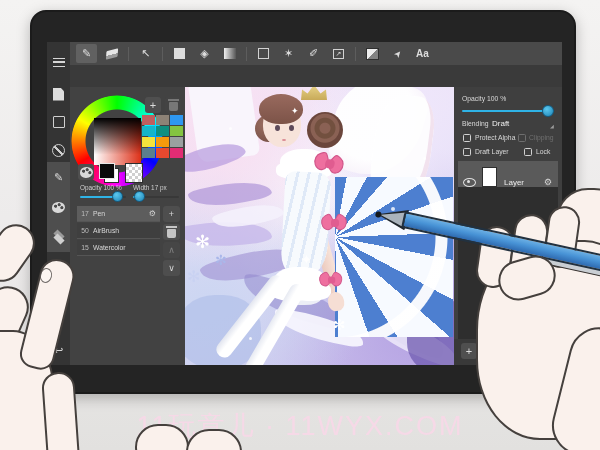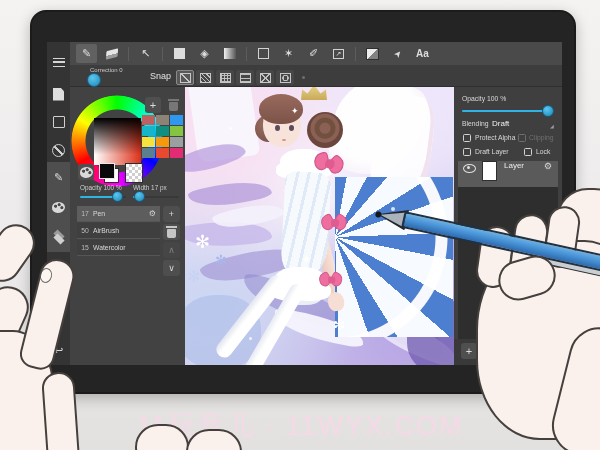--- a/index.html
+++ b/index.html
@@ -116,21 +116,21 @@
   .bow .w1 { left:0; top:2px; border-radius:60% 25% 60% 45%; transform:rotate(-28deg); }
   .bow .w2 { left:13px; top:2px; border-radius:25% 60% 45% 60%; transform:rotate(28deg); }
   .bow .kn { position:absolute; left:9.5px; top:6px; width:8px; height:8px; background:#e05c90; border-radius:40%; border:none; }
 
   
   .rpanel { position:absolute; left:407px; top:45px; width:108px; height:278px; background:#3f3f3f; }
   .rlabel { position:absolute; font-size:6.8px; color:#d8d8d8; white-space:nowrap; }
   .cb { position:absolute; width:8px; height:8px; border:1.2px solid #d2d2d2; border-radius:1.5px; }
   .cb.off { border-color:#6e6e6e; }
   .layerrow { position:absolute; left:4px; top:74px; width:100px; height:26px; background:#5a5a5a;
-    display:flex; align-items:flex-start; }
+    display:flex; align-items:flex-end; }
   .eye { width:13px; height:12px; position:relative; margin-left:5px; }
   .eye::before { content:""; position:absolute; left:0; top:2.5px; width:11px; height:7px; border:1.2px solid #e0e0e0; border-radius:50%; }
   .eye::after { content:""; position:absolute; left:4px; top:4.8px; width:3px; height:3px; background:#e0e0e0; border-radius:50%; }
   .lthumb { width:15px; height:20px; background:#fff; margin-left:6px; border:1px solid #2e2e2e; }
   .rempty { position:absolute; left:4px; top:100px; width:100px; height:152px; background:#2e2e2e; }
   .rbottom { position:absolute; left:0; top:252px; width:108px; height:26px; background:#393939; }
 
   
   .skin { position:absolute; background:#faf1ec; border:2.5px solid #45403d; }
   .nail { position:absolute; border:1.5px solid rgba(69,64,61,.75); border-radius:50%; background:rgba(255,255,255,.35); }
@@ -198,44 +198,20 @@
             <span style="width:13px;height:12px;background:linear-gradient(135deg,#ededed 50%,#828282 50%);border:1px solid #2f2f2f;display:block;"></span>
           </div>
         <div class="tbtn">
             <span style="display:block;transform:rotate(-50deg);font-size:9px;">➤</span>
           </div>
         <div class="tbtn">
             <span style="font-weight:bold;font-size:10px;">Aa</span>
           </div>
       </div>
 
-      <div class="subbar">
-        <div class="corr-label">Correction 0</div>
-        <div class="corr-knob"></div>
-        <div class="snap-label">Snap</div>
-        <div class="snapbtn sel" style="left:106px;">
-            <span class="snapic p-off"></span>
-          </div>
-        <div class="snapbtn" style="left:126px;">
-            <span class="snapic p-hatch"></span>
-          </div>
-        <div class="snapbtn" style="left:146px;">
-            <span class="snapic p-grid"></span>
-          </div>
-        <div class="snapbtn" style="left:166px;">
-            <span class="snapic p-rows"></span>
-          </div>
-        <div class="snapbtn" style="left:186px;">
-            <span class="snapic p-vanish"></span>
-          </div>
-        <div class="snapbtn" style="left:206px;">
-            <span class="snapic p-radial"></span>
-          </div>
-        <div class="snap-dot"></div>
-      </div>
 
       <div class="sidebar">
         <div class="sbitem" style="top:6px;">
             <span class="hamb"></span>
           </div>
         <div class="sbitem" style="top:38px;">
             <span class="docic"></span>
           </div>
         <div class="sbitem" style="top:66px;">
             <span class="marqic"></span>

